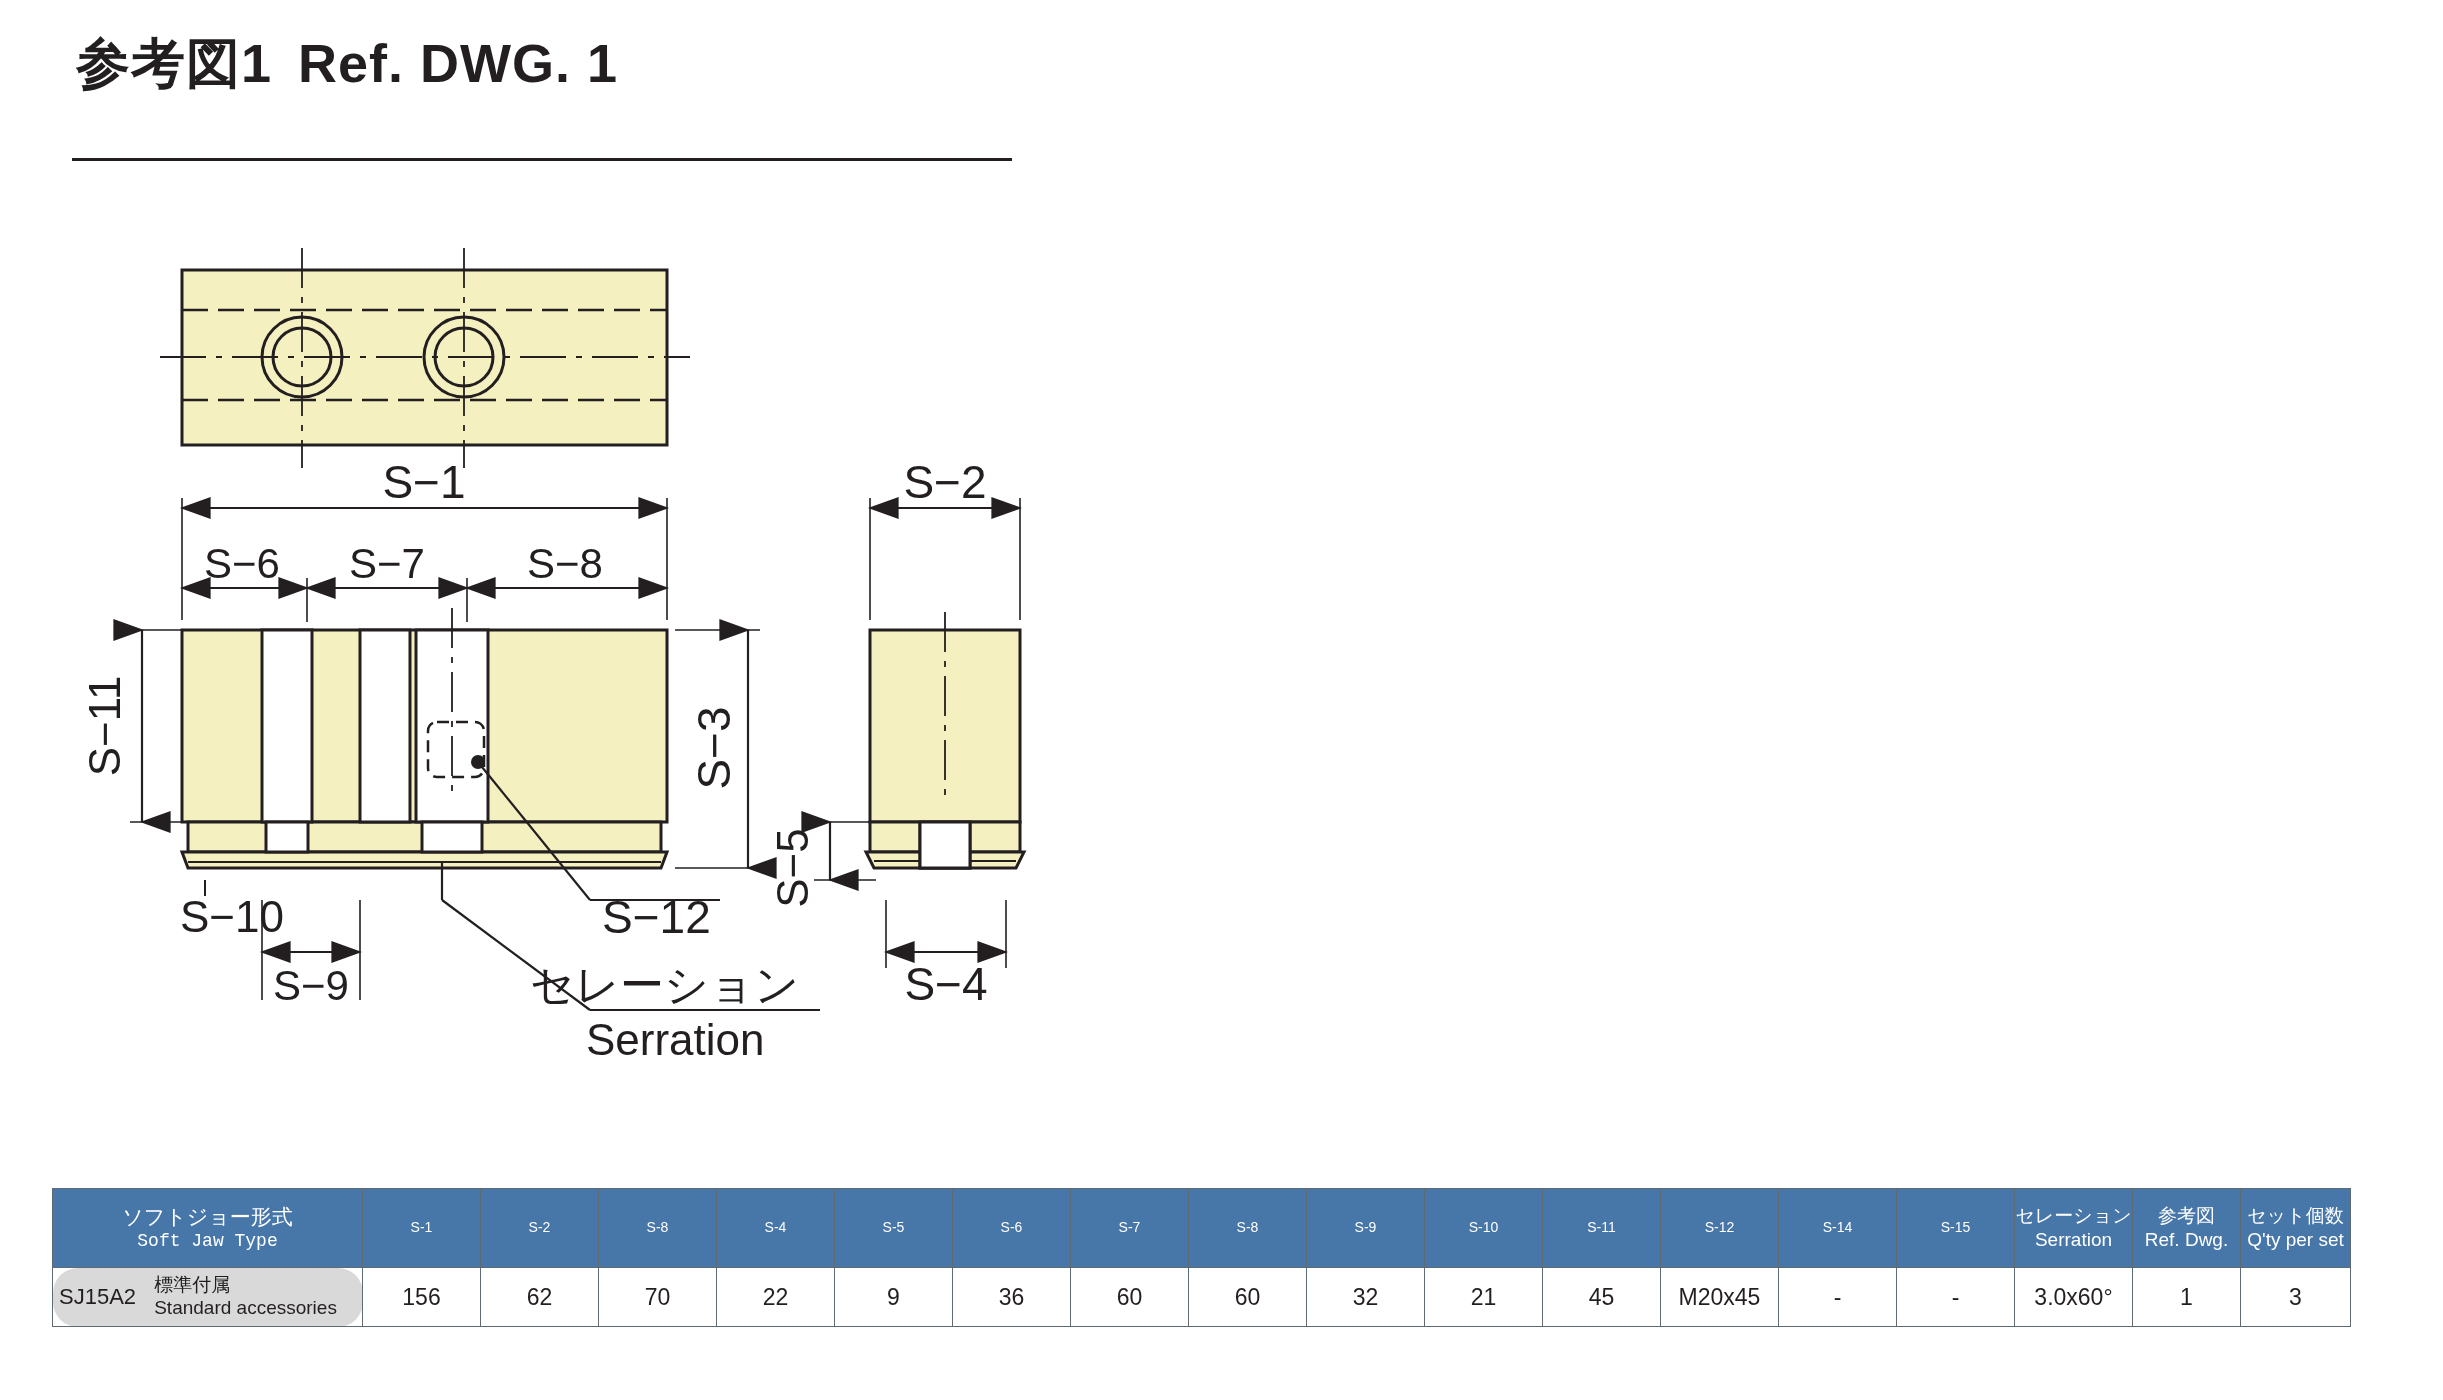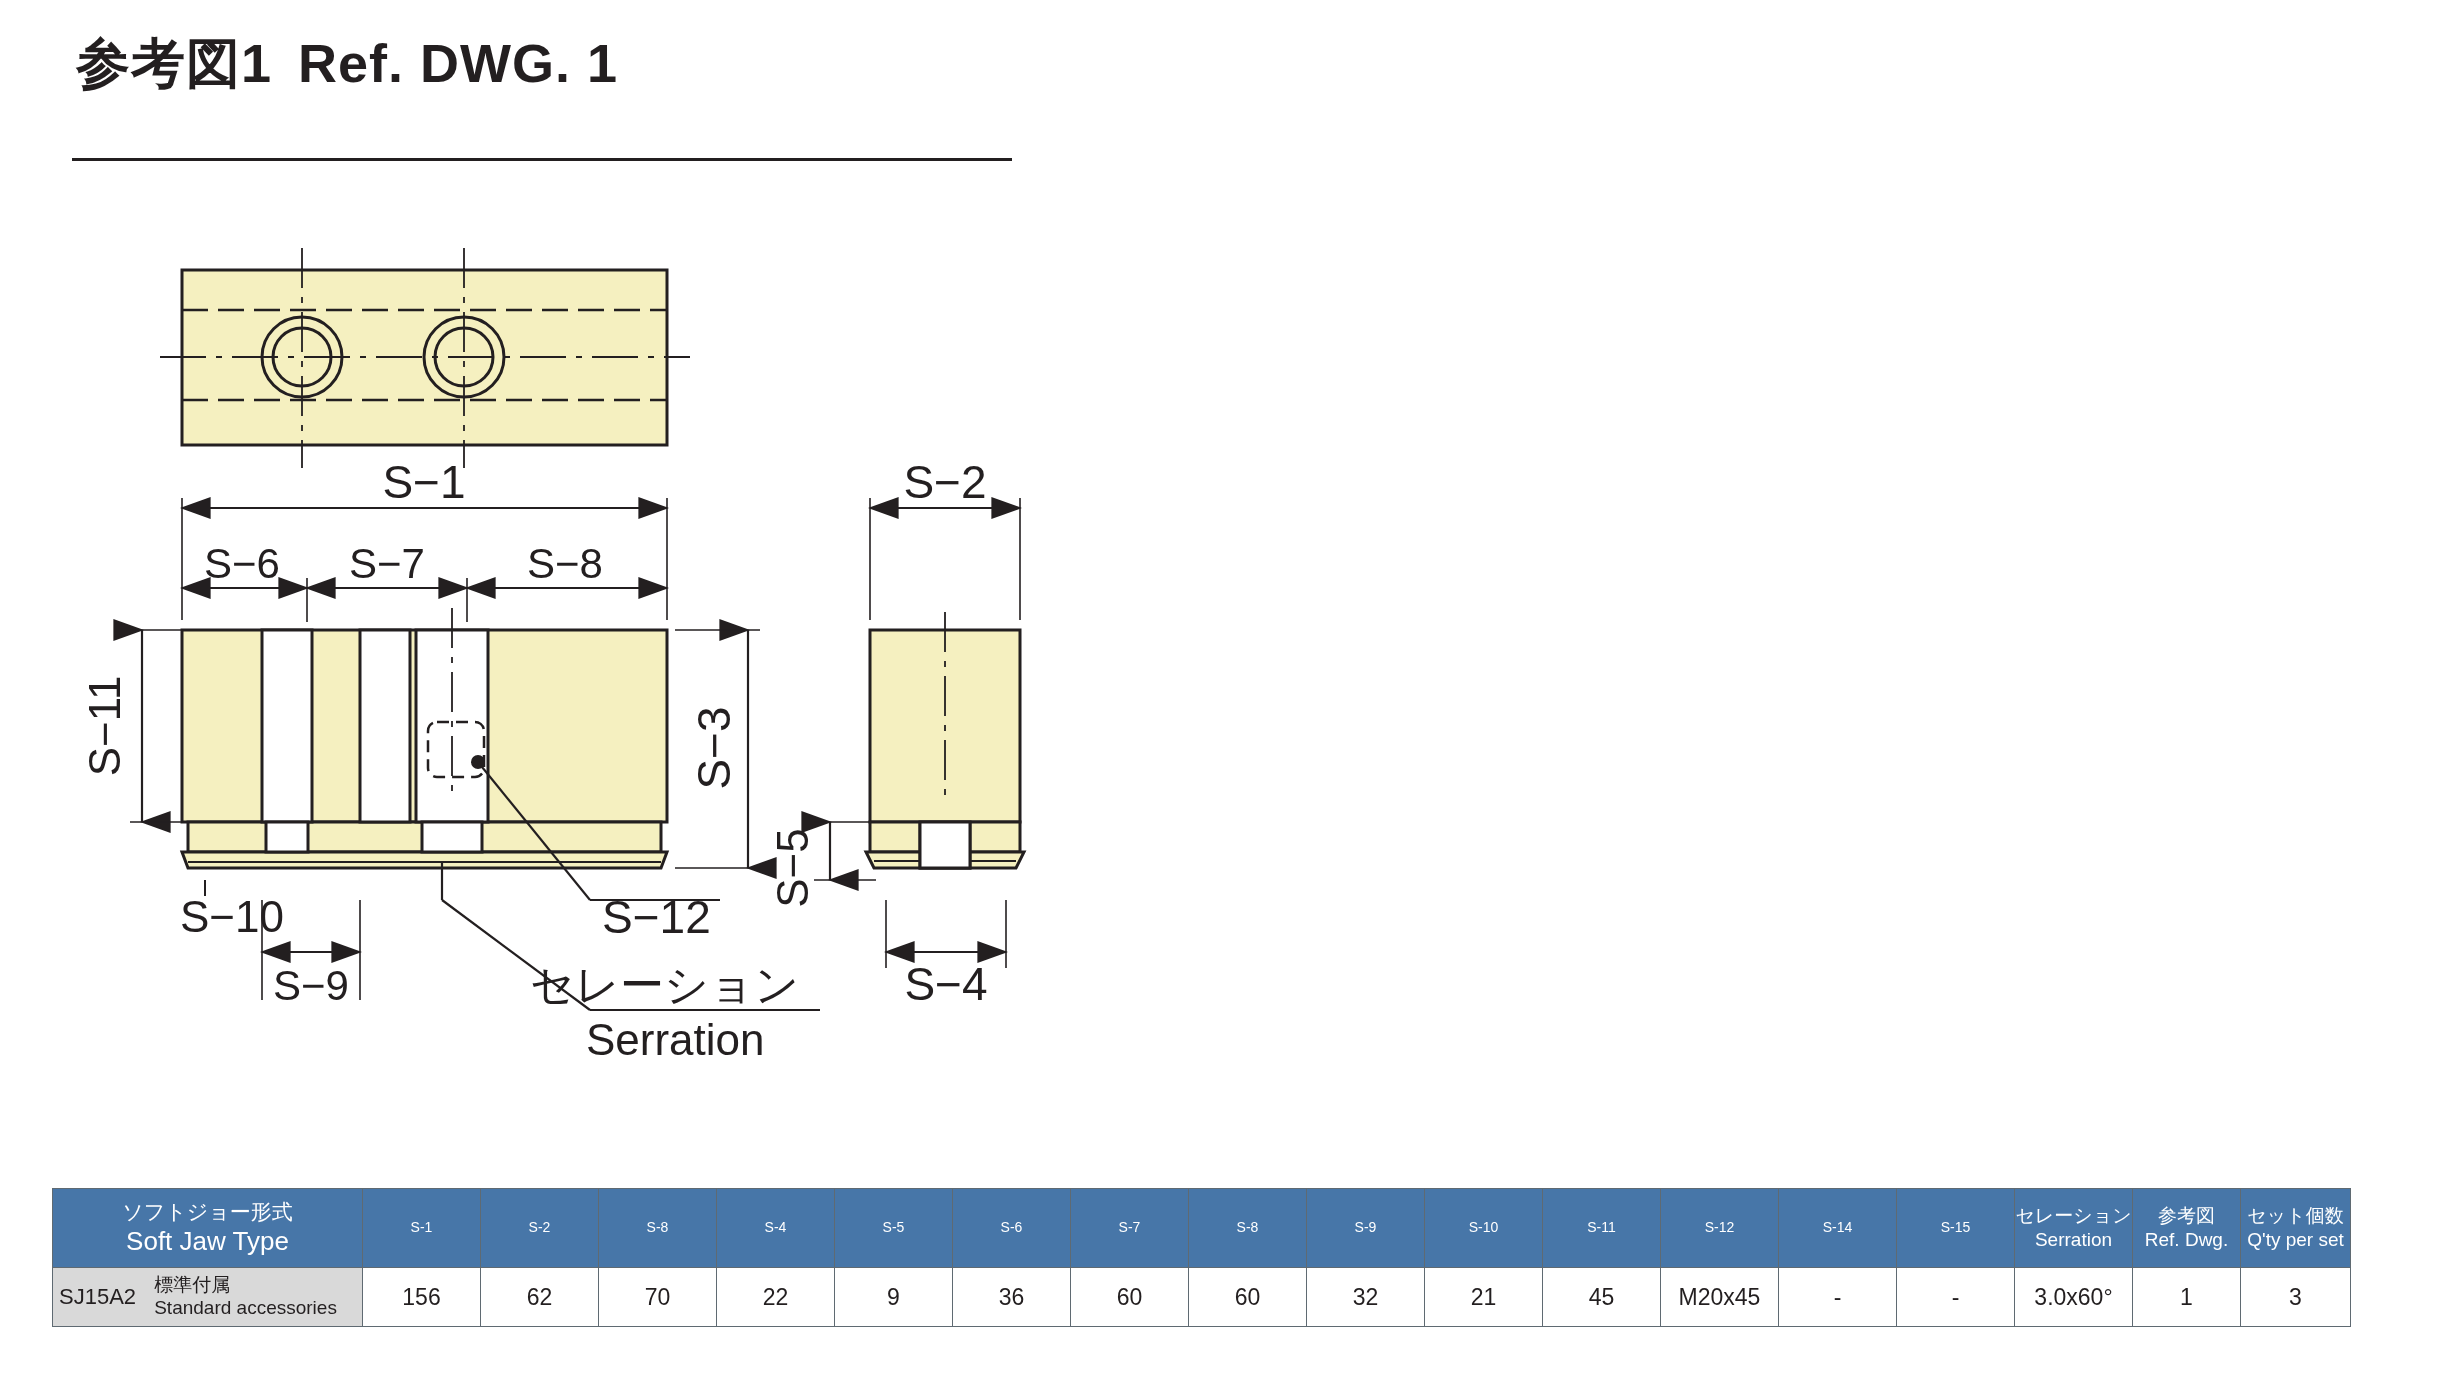--- a/index.html
+++ b/index.html
@@ -73,25 +73,26 @@
     color: #ffffff;
     height: 78px;
     font-weight: normal;
     line-height: 1.25;
   }
   table.spec thead th .l1 { display: block; font-size: 14px; }
   table.spec thead th .l2 { display: block; font-size: 21px; }
   table.spec thead th.small .l1,
   table.spec thead th.small .l2 { font-size: 19px; }
   table.spec thead th.type-head .l1 { font-size: 21px; }
-  table.spec thead th.type-head .l2 { font-size: 26px; }
+  table.spec thead th.type-head .l2 { font-size: 18px; font-family: Liberation Mono, monospace; }
   table.spec tbody td {
     height: 58px;
     background: #ffffff;
     font-size: 23px;
+    border-radius: 25px;
   }
   table.spec tbody td.type-cell {
     background: #d9d9d9;
     text-align: left;
     padding: 0 6px;
     font-size: 22px;
     position: relative;
   }
   .type-cell .model {
     display: inline-block;

